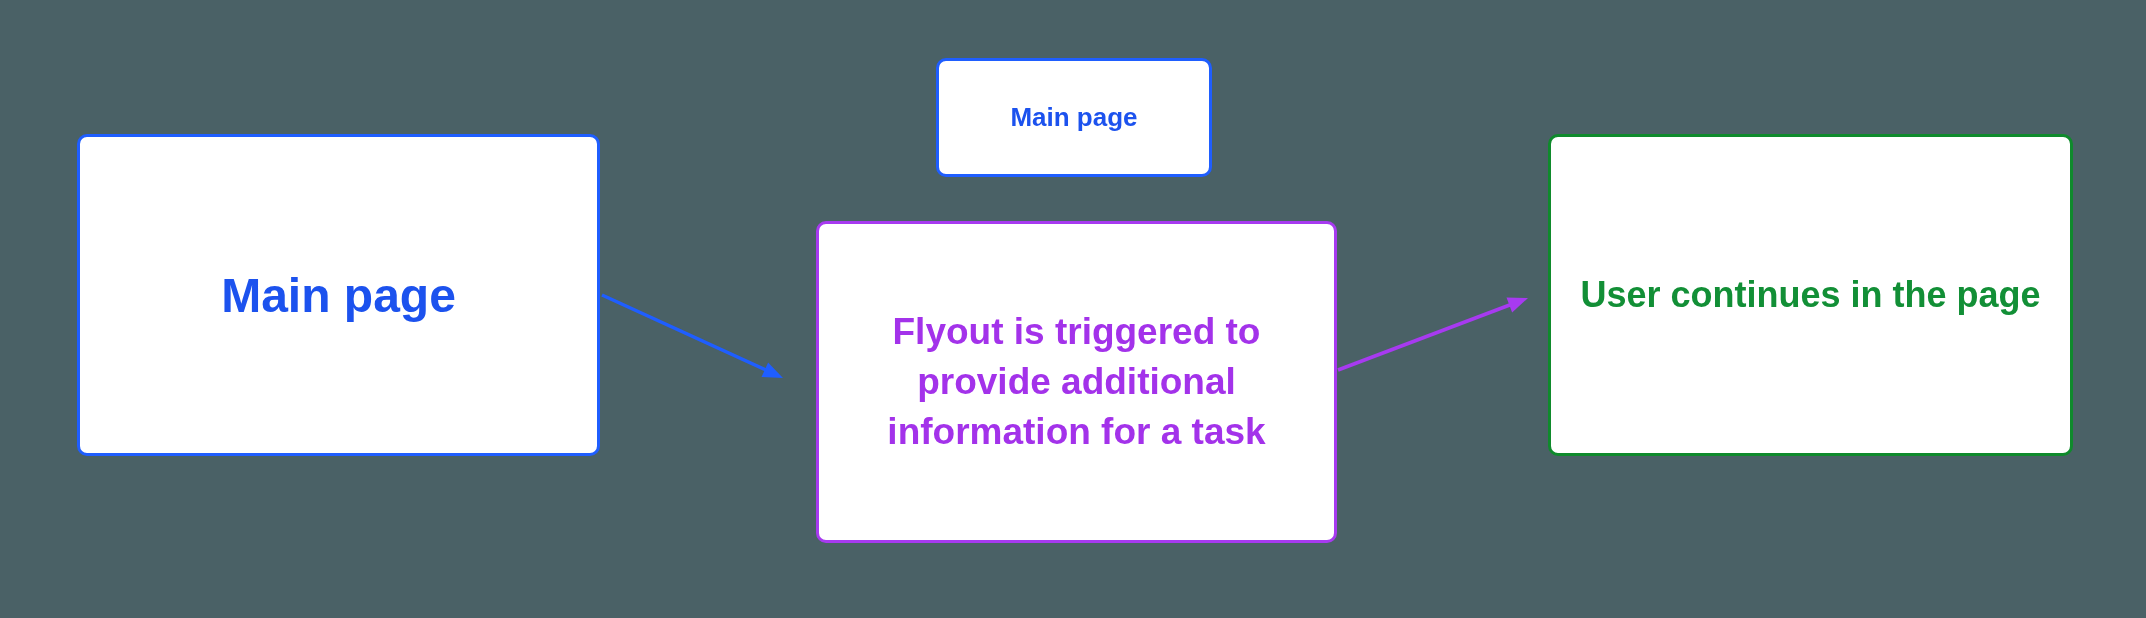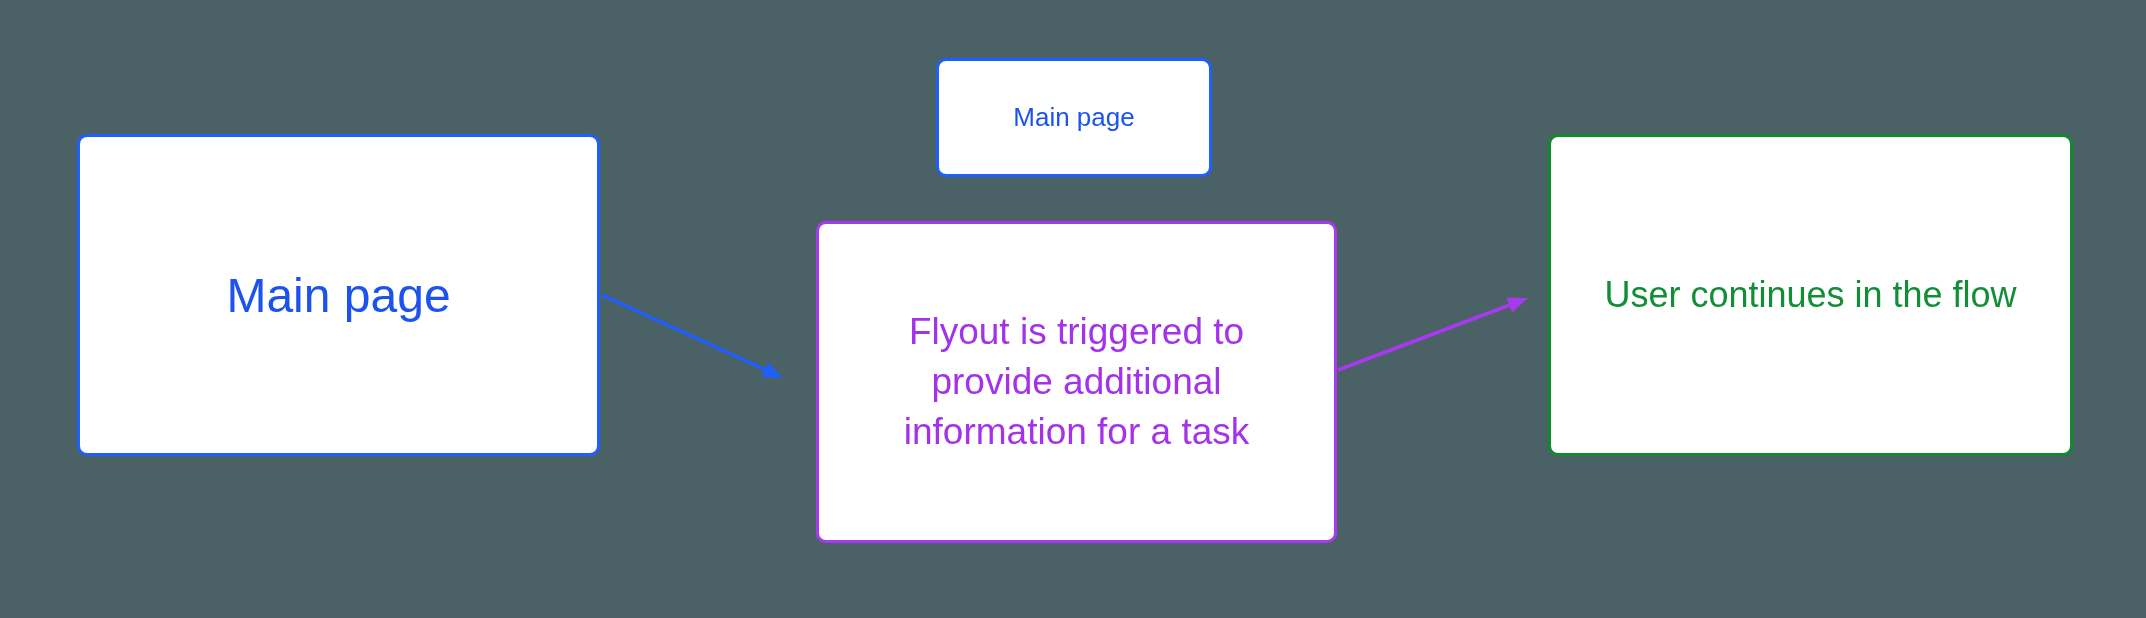--- a/index.html
+++ b/index.html
@@ -26,21 +26,21 @@
   }
   .node{
     position:absolute;
     box-sizing:border-box;
     background:var(--node-fill);
     border-radius:10px;
     display:flex;
     align-items:center;
     justify-content:center;
     text-align:center;
-    font-weight:400;
+    font-weight:700;
   }
   .node-label{
     display:inline-block;
   }
   #node-main-page{
     left:77px; top:134px; width:523px; height:322px;
     border:3px solid var(--blue-border);
     color:var(--blue-text);
     font-size:48px;
   }
@@ -100,16 +100,16 @@
 
   <div class="node" id="node-main-page-small">
     <span class="node-label">Main page</span>
   </div>
 
   <div class="node" id="node-flyout">
     <span class="node-label">Flyout is triggered to provide additional information for a task</span>
   </div>
 
   <div class="node" id="node-continue">
-    <span class="node-label">User continues in the flow</span>
+    <span class="node-label">User continues in the page</span>
   </div>
 
 </div>
 
 </body></html>

